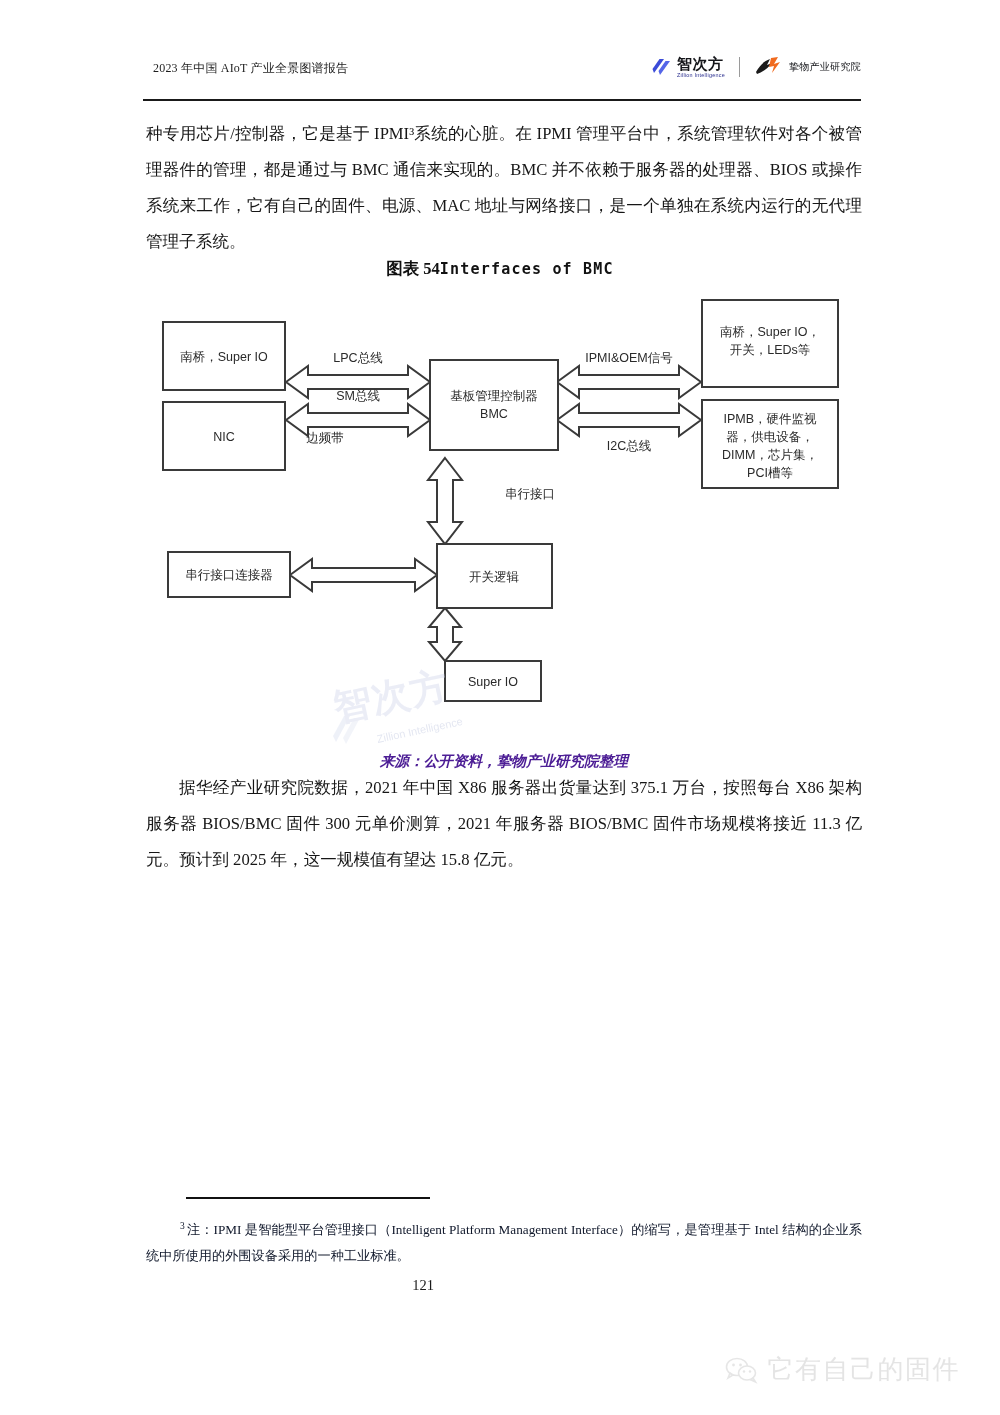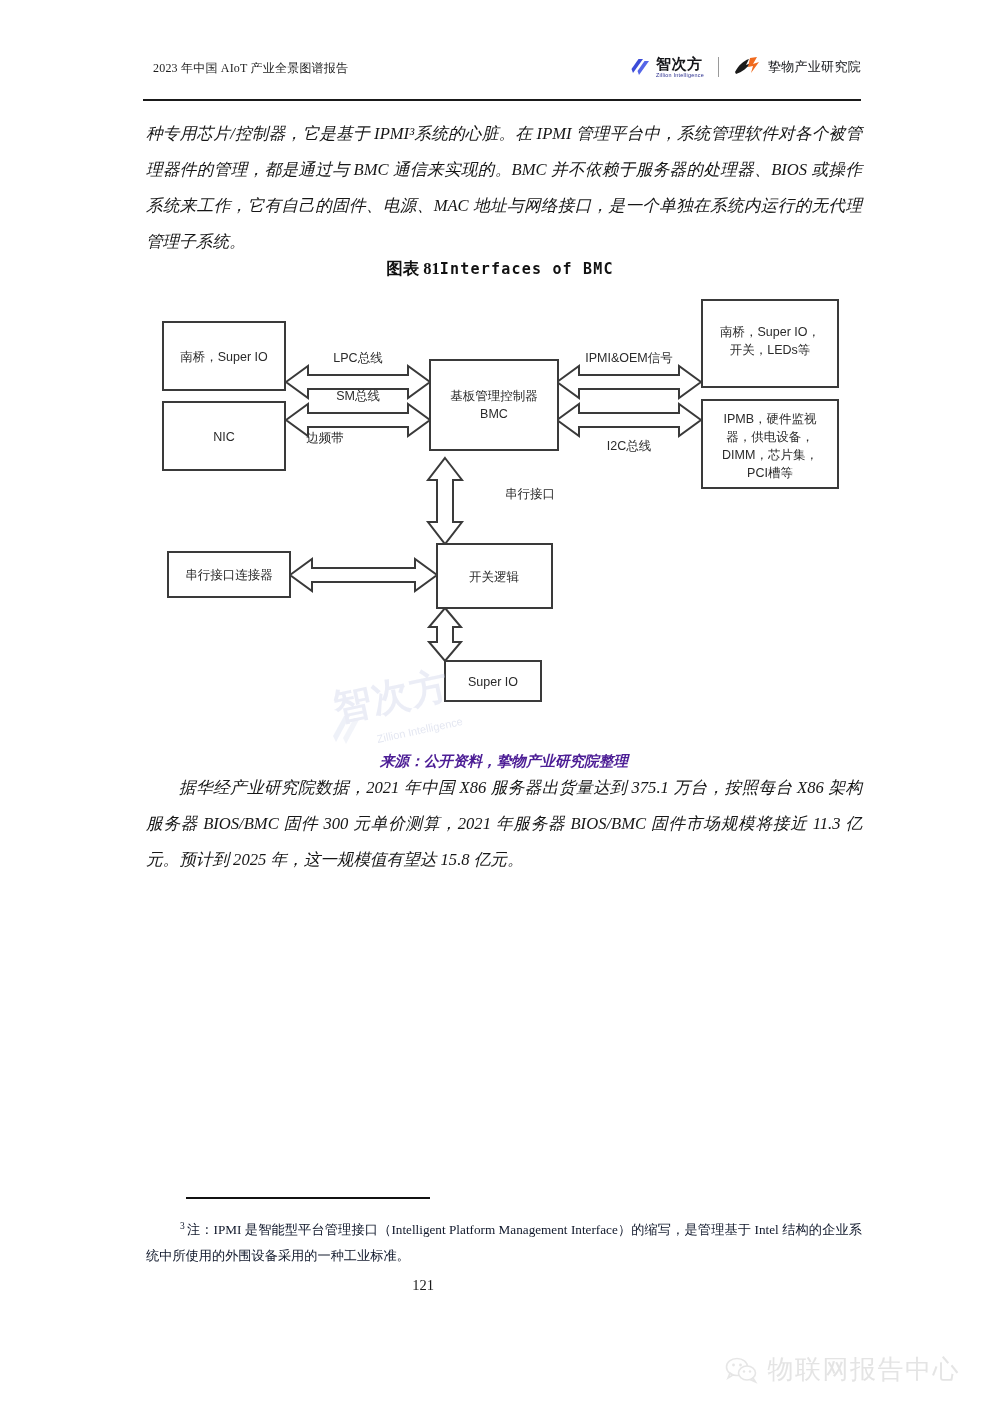--- a/index.html
+++ b/index.html
@@ -87,21 +87,21 @@
     align-items: center;
     gap: 5px;
   }
   .logo-zhiwu-mark {
     width: 30px;
     height: 22px;
     position: relative;
   }
   .logo-zhiwu-text {
     font-family: "Liberation Sans", sans-serif;
-    font-size: 13px;
+    font-size: 10px;
     color: #15161a;
     letter-spacing: 0.3px;
     white-space: nowrap;
   }
   .header-rule {
     position: absolute;
     left: 143px;
     top: 99px;
     width: 718px;
     height: 0;
@@ -109,21 +109,20 @@
   }
 
   
   .para {
     position: absolute;
     font-size: 16.6px;
     line-height: 36px;
     color: #161616;
     text-align: justify;
     text-justify: inter-ideograph;
-    font-style: italic;
   }
   #para-intro {
     left: 146px;
     top: 116px;
     width: 716px;
   }
   #para-market {
     left: 146px;
     top: 748px;
     width: 716px;
@@ -317,21 +316,21 @@
         </span>
         <span class="logo-zhiwu-text">挚物产业研究院</span>
       </div>
     </div>
   </div>
   <div class="header-rule"></div>
 
   <div class="para" id="para-intro">种专用芯片/控制器，它是基于 IPMI³系统的心脏。在 IPMI 管理平台中，系统管理软件对各个被管理器件的管理，都是通过与 BMC 通信来实现的。BMC 并不依赖于服务器的处理器、BIOS 或操作系统来工作，它有自己的固件、电源、MAC 地址与网络接口，是一个单独在系统内运行的无代理管理子系统。</div>
 
   <div class="fig-caption">
-    <span class="cn">图表 81</span><span class="en">Interfaces of BMC</span>
+    <span class="cn">图表 54</span><span class="en">Interfaces of BMC</span>
   </div>
 
   <div class="diagram">
     <svg width="710" height="420" viewBox="0 0 710 420">
       <defs>
         <style>
           .bx { fill:#ffffff; stroke:#3a3a3a; stroke-width:2; }
           .ar { fill:#ffffff; stroke:#3a3a3a; stroke-width:2; stroke-linejoin:miter; }
         </style>
       </defs>
@@ -448,16 +447,16 @@
         <ellipse cx="12" cy="11" rx="10.5" ry="8.5" fill="none" stroke="#e4e4e4" stroke-width="1.6"></ellipse>
         <path d="M5 17 L3 22 L8 19 Z" fill="none" stroke="#e4e4e4" stroke-width="1.6"></path>
         <circle cx="8.5" cy="9" r="1.4" fill="#e4e4e4"></circle>
         <circle cx="15.5" cy="9" r="1.4" fill="#e4e4e4"></circle>
         <ellipse cx="22" cy="17" rx="8.5" ry="7" fill="#ffffff" stroke="#e4e4e4" stroke-width="1.6"></ellipse>
         <path d="M28 22 L30.5 26 L26 24 Z" fill="none" stroke="#e4e4e4" stroke-width="1.6"></path>
         <circle cx="19" cy="15.5" r="1.2" fill="#e4e4e4"></circle>
         <circle cx="25" cy="15.5" r="1.2" fill="#e4e4e4"></circle>
       </svg>
     </span>
-    <span class="banner-text">物联网报告中心</span>
+    <span class="banner-text">它有自己的固件</span>
   </div>
 
 </div>
 
 </body></html>

